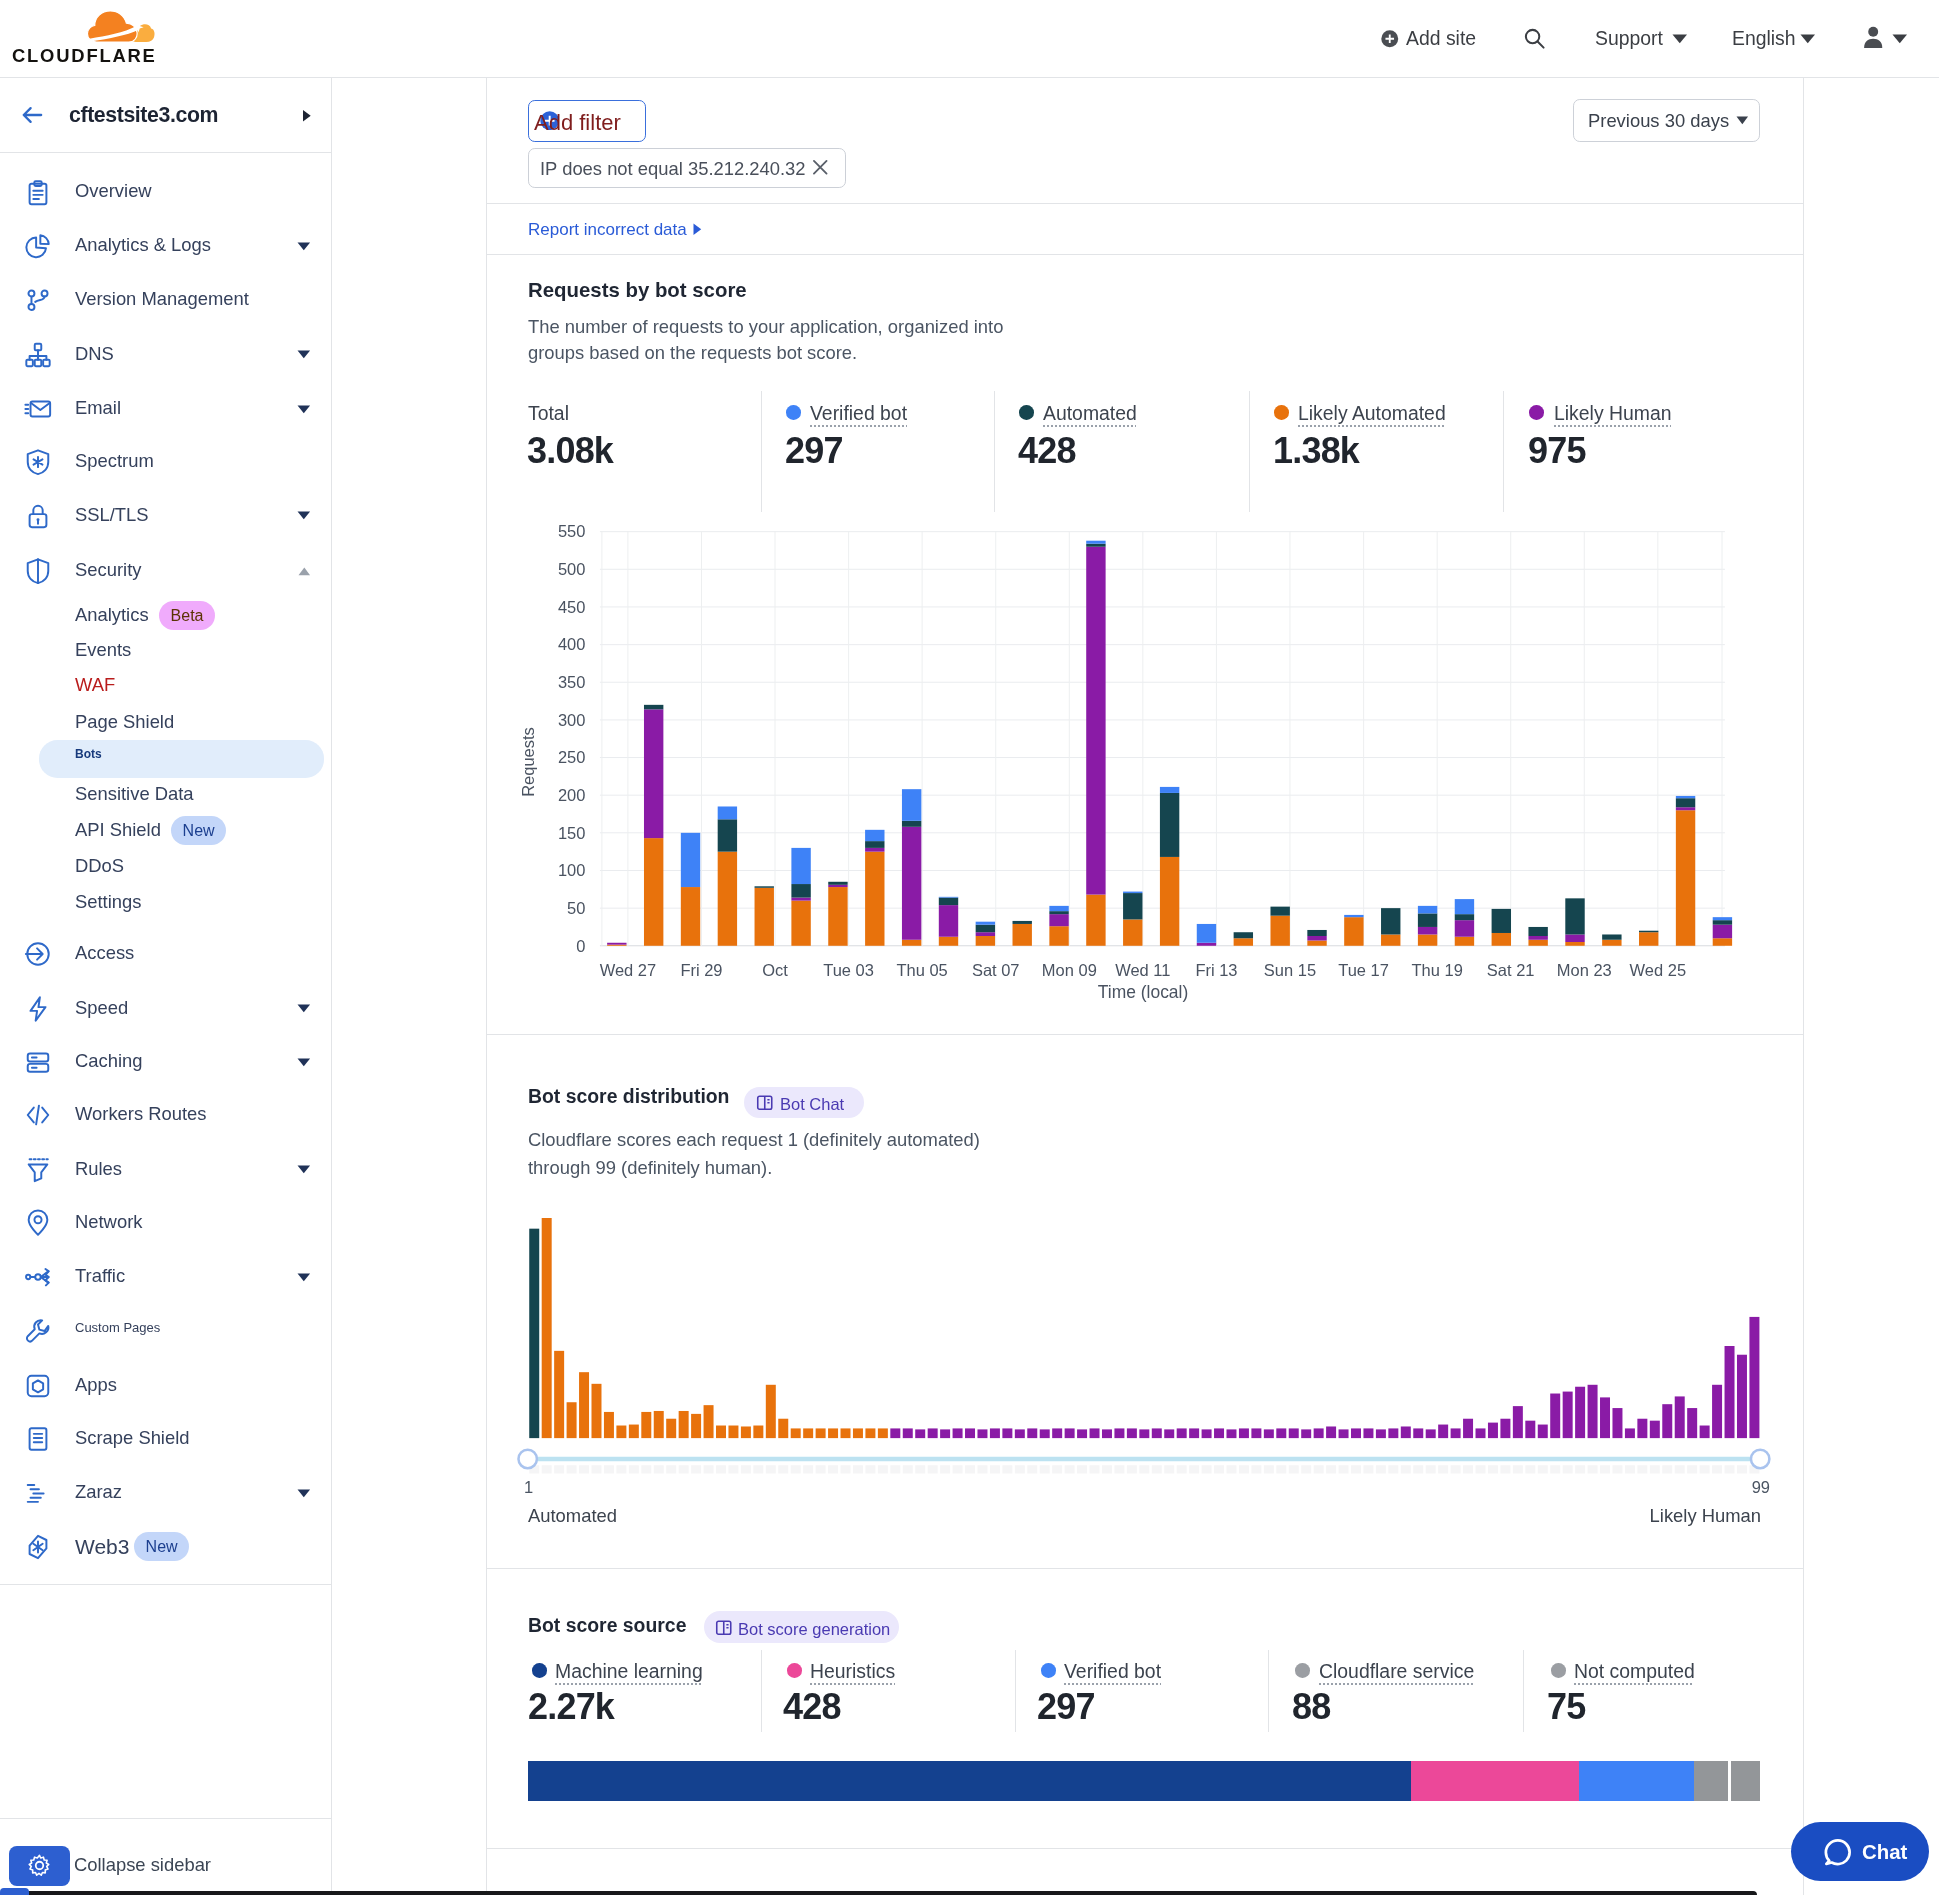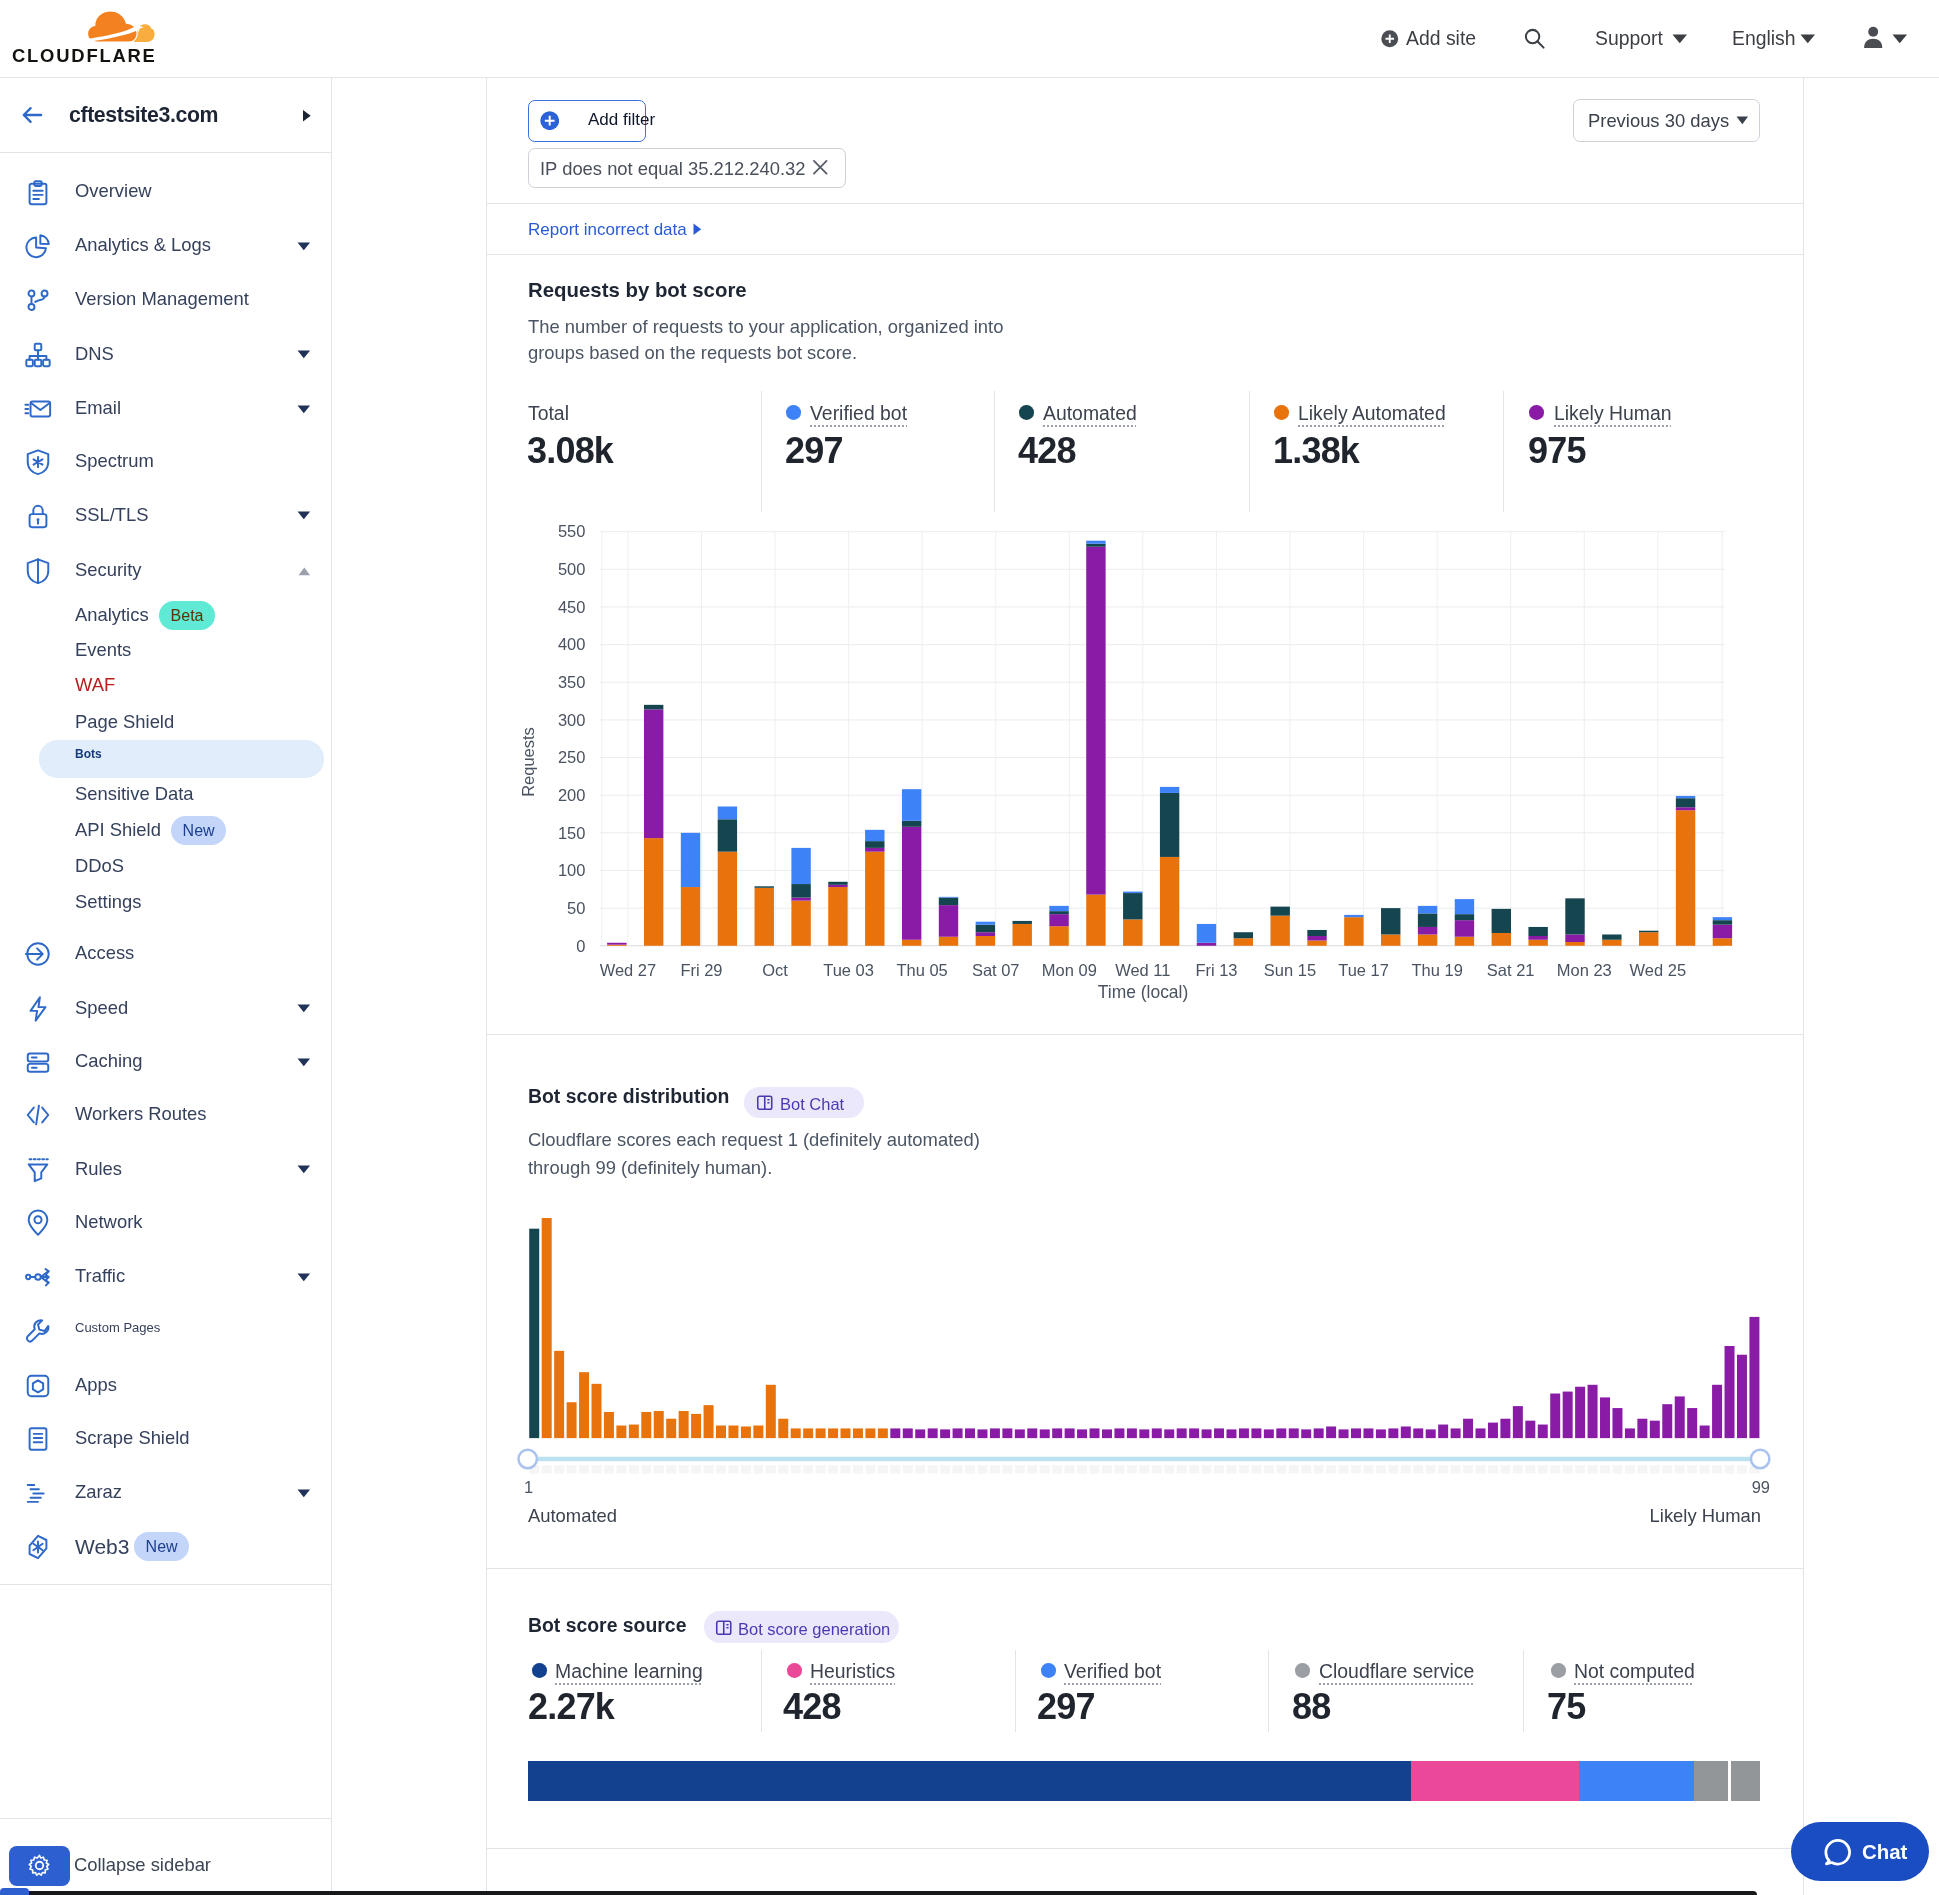--- a/index.html
+++ b/index.html
@@ -109,21 +109,21 @@
   </svg>
 <svg class="abs" style="left:24px;top:557px" width="28" height="28" viewBox="0 0 30 30">
     <path d="M15 2.5 L26 6.5 V15 C26 22 21 26.5 15 28 C9 26.5 4 22 4 15 V6.5 Z" stroke="#2e69c9" stroke-width="2.1" fill="none" stroke-linecap="round" stroke-linejoin="round"></path>
     <path d="M15 2.5 V28" stroke="#2e69c9" stroke-width="2.1" fill="none" stroke-linecap="round" stroke-linejoin="round"></path>
   </svg>
 <div class="abs" style="left:75px;top:559px;font-size:18.4px;color:#35415c">Security</div>
 <svg class="abs" style="left:298px;top:567px" width="12.6" height="8.7" viewBox="0 0 13 9">
     <path d="M0.5 8.5 L6.5 0.5 L12.5 8.5 Z" fill="#9aa1ab"></path>
   </svg>
 <div class="abs" style="left:75px;top:604px;font-size:18.4px;color:#35415c">Analytics</div>
-<div class="abs" style="left:159px;top:601px;height:29px;line-height:29px;background:#5eead4;color:#5b3305;font-size:16px;padding:0 11.6px;border-radius:14.6px">Beta</div>
+<div class="abs" style="left:159px;top:601px;height:29px;line-height:29px;background:#f0abfc;color:#5b3305;font-size:16px;padding:0 11.6px;border-radius:14.6px">Beta</div>
 <div class="abs" style="left:75px;top:639px;font-size:18.4px;color:#35415c">Events</div>
 <div class="abs" style="left:75px;top:674px;font-size:18.4px;color:#b91c1c">WAF</div>
 <div class="abs" style="left:75px;top:711px;font-size:18.4px;color:#35415c">Page Shield</div>
 <div class="abs" style="left:39px;top:740px;width:285px;height:38px;background:#e1edfb;border-radius:18.4px"></div>
 <div class="abs" style="left:75px;top:747px;font-size:12px;font-weight:bold;color:#173a7c">Bots</div>
 <div class="abs" style="left:75px;top:783px;font-size:18.4px;color:#35415c">Sensitive Data</div>
 <div class="abs" style="left:75px;top:819px;font-size:18.4px;color:#35415c">API Shield</div>
 <div class="abs" style="left:171px;top:816px;height:29px;line-height:29px;background:#c3d6f9;color:#1c3f8f;font-size:16px;padding:0 11.6px;border-radius:14.6px">New</div>
 <div class="abs" style="left:75px;top:855px;font-size:18.4px;color:#35415c">DDoS</div>
 <div class="abs" style="left:75px;top:891px;font-size:18.4px;color:#35415c">Settings</div>
@@ -209,21 +209,21 @@
     <circle cx="12" cy="12" r="3.6" stroke="#fff" stroke-width="1.7"></circle>
     <path d="M12 2.2 l1.1 2.6 2.7-.8 .7 2.7 2.8 .2 -.8 2.7 2.4 1.4 -2 1.9 1.3 2.5 -2.7 .9 .1 2.8 -2.8 -.4 -1.1 2.6 -2.2 -1.7 -2.2 1.7 -1.1 -2.6 -2.8 .4 .1 -2.8 -2.7 -.9 1.3 -2.5 -2 -1.9 2.4 -1.4 -.8 -2.7 2.8 -.2 .7 -2.7 2.7 .8 Z" stroke="#fff" stroke-width="1.5" stroke-linejoin="round"></path>
   </svg>
 <div class="abs" style="left:74px;top:1854px;font-size:18.4px;color:#3b4554">Collapse sidebar</div>
 <div class="line" style="left:487px;top:203px;width:1316px"></div>
 <div class="abs" style="left:528px;top:100px;width:118px;height:42px;border:1.9px solid #3a6fdc;border-radius:6.8px"></div>
 <svg class="abs" style="left:540px;top:111px" width="19.4" height="19.4" viewBox="0 0 20 20">
     <circle cx="10" cy="10" r="9.7" fill="#2c62d8"></circle>
     <path d="M10 5v10M5 10h10" stroke="#fff" stroke-width="2"></path>
   </svg>
-<div class="abs" style="left:588px;top:110px;font-size:17px;color:#0f172a">Add filter</div>
+<div class="abs" style="left:534px;top:110px;font-size:22px;color:#7f1d1d">Add filter</div>
 <div class="abs" style="left:528px;top:148px;width:318px;height:40px;border:1px solid #ccd0d7;border-radius:6.8px"></div>
 <div class="abs" style="left:540px;top:158px;font-size:18.4px;color:#494f5a">IP does not equal 35.212.240.32</div>
 <svg class="abs" style="left:812px;top:159px" width="16.5" height="16.5" viewBox="0 0 17 17">
     <path d="M2 2 L15 15 M15 2 L2 15" stroke="#595f69" stroke-width="1.9" stroke-linecap="round"></path>
   </svg>
 <div class="abs" style="left:1573px;top:99px;width:187px;height:43px;border:1px solid #cdd1d8;border-radius:6.8px"></div>
 <div class="abs" style="left:1588px;top:110px;font-size:18.4px;color:#3a414c">Previous 30 days</div>
 <svg class="abs" style="left:1736px;top:116px" width="12.6" height="8.7" viewBox="0 0 13 9">
     <path d="M0.5 0.5 L6.5 8.5 L12.5 0.5 Z" fill="#3a414c"></path>
   </svg>

